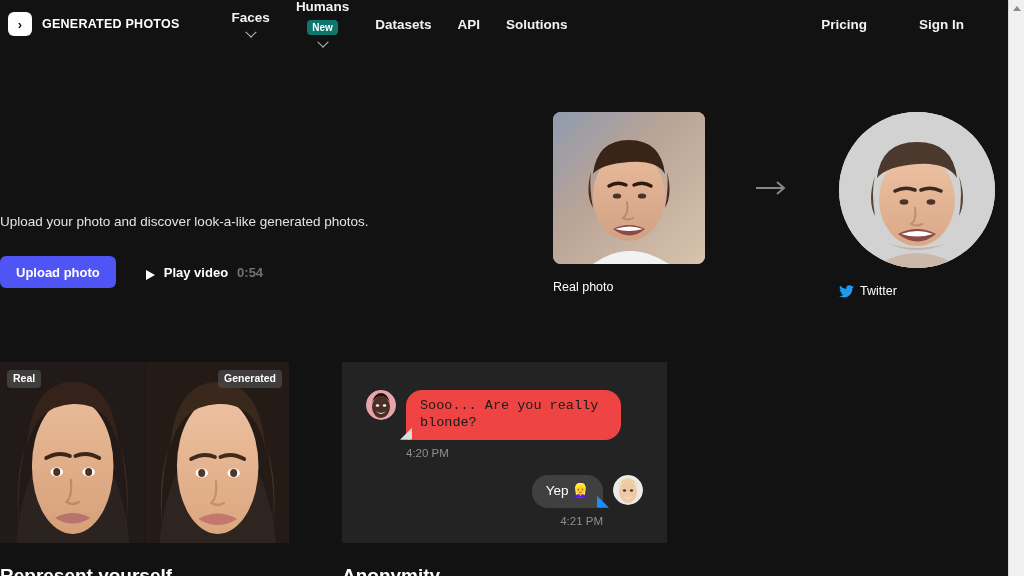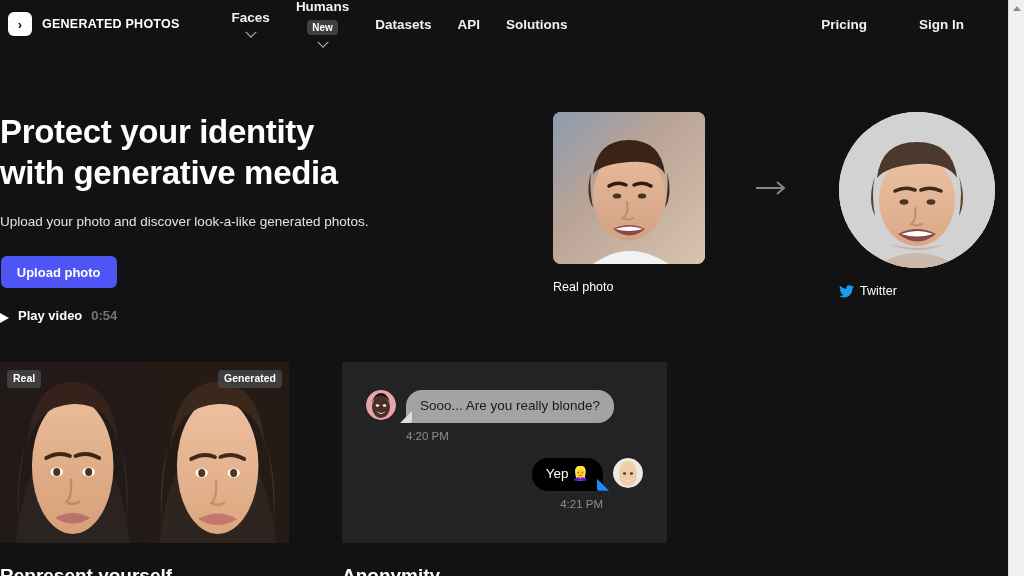--- a/index.html
+++ b/index.html
@@ -56,21 +56,21 @@
     cursor: pointer; white-space: nowrap; flex-direction: column;
   }
   .chev {
     display: inline-block;
     width: 8px; height: 8px;
     border-right: 1.5px solid #b9b9b9;
     border-bottom: 1.5px solid #b9b9b9;
     transform: rotate(45deg) translate(-2px,-2px);
   }
   .badge-new {
-    background: #404040; color: #fff;
+    background: #0f766e; color: #fff;
     font-size: 10px; font-weight: 700;
     padding: 2px 5px; border-radius: 4px;
     line-height: 1.15;
   }
   .nav-right {
     display: flex; align-items: center; gap: 52px;
     margin-left: auto; margin-right: 44px;
   }
   .nav-right .nav-item { font-weight: 700; font-size: 13.5px; }
 
@@ -82,21 +82,21 @@
     font-size: 33px; font-weight: 800;
     line-height: 1.23;
     letter-spacing: -0.01em;
   }
   .hero-sub {
     position: absolute; left: 0; top: 213px;
     color: #e3e3e3; font-size: 13.5px; line-height: 1.4;
   }
   .cta-row {
     position: absolute; left: 0; top: 256px;
-    display: flex; align-items: center; gap: 20px; flex-direction: column;
+    display: flex; align-items: center; gap: 30px;
   }
   .btn-upload {
     background: #4f54f5; color: #fff;
     font-size: 13px; font-weight: 700;
     border: none; border-radius: 6px;
     padding: 0 16px; height: 32px;
     cursor: pointer; white-space: nowrap;
   }
   .play-row {
     display: flex; align-items: flex-end; gap: 9px;
@@ -182,33 +182,34 @@
     background: #555;
   }
   .bubble {
     position: relative;
     max-width: 215px;
     padding: 8px 14px;
     border-radius: 16px;
     font-size: 13.5px; line-height: 1.25;
   }
   .bubble.incoming {
-    background: #a3a3a3; color: #1a1a1a;
+    background: #ef4444; color: #1a1a1a;
     border-bottom-left-radius: 4px;
+    font-family: Liberation Mono, monospace;
   }
   .bubble.incoming::after {
     content: ""; position: absolute;
     left: -6px; bottom: 0;
     width: 12px; height: 12px;
     background: #dcdcdc;
     clip-path: polygon(100% 0, 100% 100%, 0 100%);
     border-bottom-right-radius: 2px;
   }
   .bubble.outgoing {
-    background: #000000; color: #fff;
+    background: #404040; color: #fff;
     border-bottom-right-radius: 4px;
   }
   .bubble.outgoing::after {
     content: ""; position: absolute;
     right: -6px; bottom: 0;
     width: 12px; height: 12px;
     background: #1a8cff;
     clip-path: polygon(0 0, 0 100%, 100% 100%);
     border-bottom-left-radius: 2px;
   }
@@ -288,24 +289,20 @@
       <div class="nav-right">
         <div class="nav-item">
           <span>Pricing</span>
         </div>
         <div class="nav-item">
           <span>Sign In</span>
         </div>
       </div>
     </nav>
 
-    <h1 class="hero-title">
-      <span>Protect your identity</span><br>
-      <span>with generative media</span>
-    </h1>
     <p class="hero-sub">Upload your photo and discover look-a-like generated photos.</p>
 
     <div class="cta-row">
       <button class="btn-upload">Upload photo</button>
       <div class="play-row">
         <span class="play-tri"></span>
         <span class="play-label">Play video</span>
         <span class="play-time">0:54</span>
       </div>
     </div>

